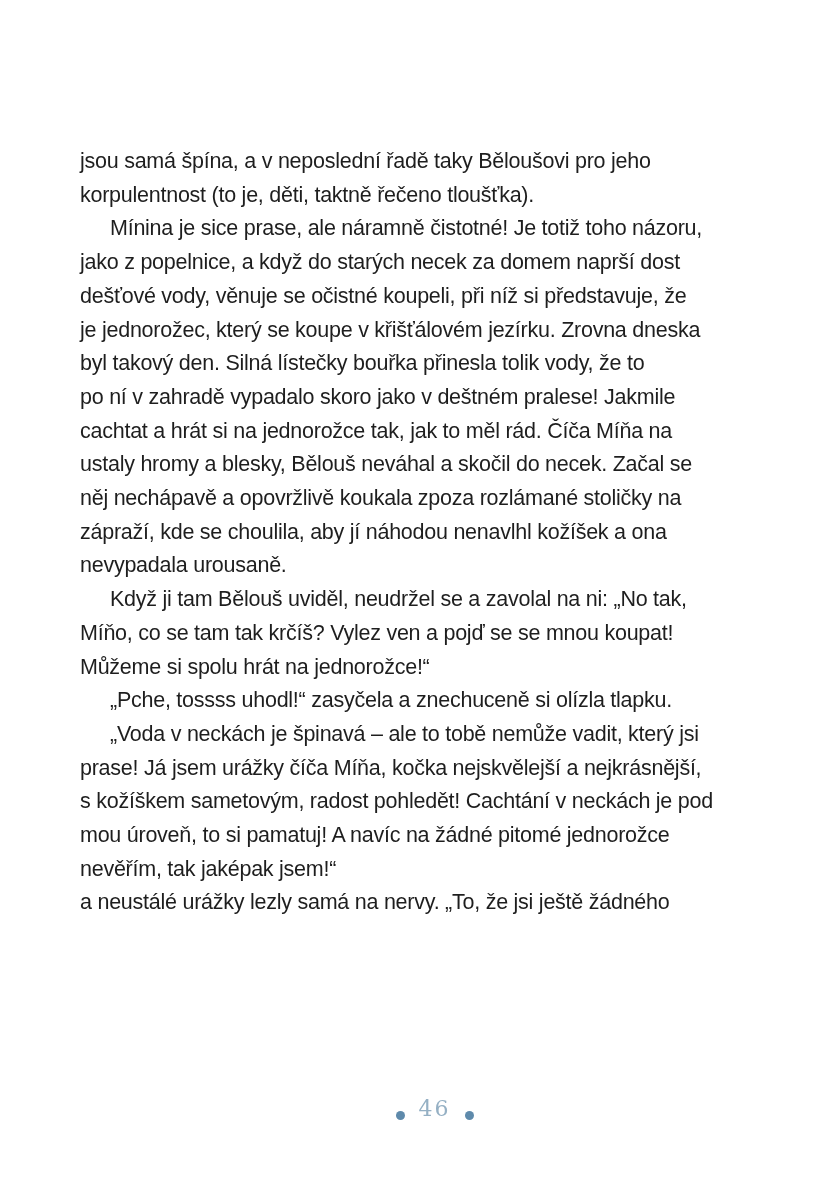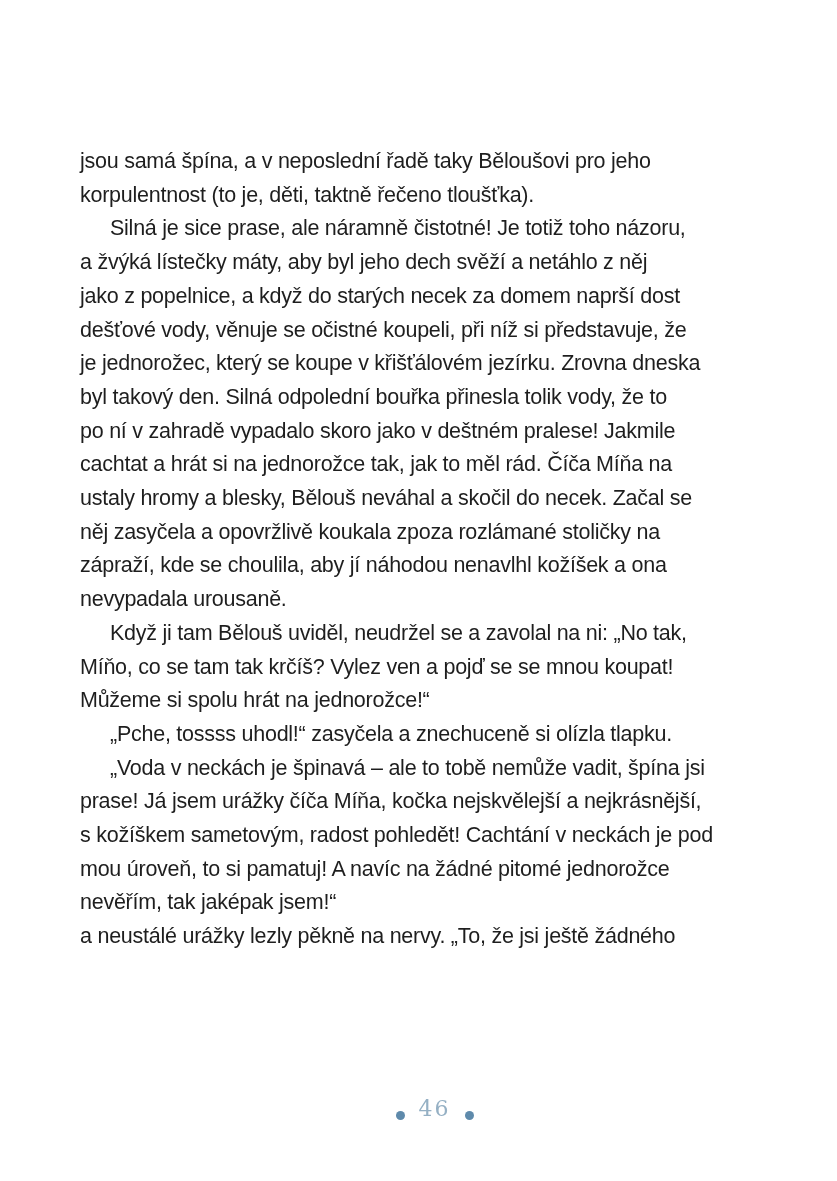--- a/index.html
+++ b/index.html
@@ -62,41 +62,40 @@
     letter-spacing: 2px;
   }
 </style>
 </head>
 <body>
 
 <div class="page">
   <main class="text-block">
       <div class="text-line">jsou samá špína, a v neposlední řadě taky Běloušovi pro jeho</div>
       <div class="text-line">korpulentnost (to je, děti, taktně řečeno tloušťka).</div>
-      <div class="text-line indent">Silná je sice prase, ale náramně čistotné! Je totiž toho názoru,</div>
-      <div class="text-line">a žvýká lístečky máty, aby byl jeho dech svěží a netáhlo z něj</div>
+      <div class="text-line indent">Mínina je sice prase, ale náramně čistotné! Je totiž toho názoru,</div>
       <div class="text-line">jako z popelnice, a když do starých necek za domem naprší dost</div>
       <div class="text-line">dešťové vody, věnuje se očistné koupeli, při níž si představuje, že</div>
       <div class="text-line">je jednorožec, který se koupe v křišťálovém jezírku. Zrovna dneska</div>
-      <div class="text-line">byl takový den. Silná odpolední bouřka přinesla tolik vody, že to</div>
+      <div class="text-line">byl takový den. Silná lístečky bouřka přinesla tolik vody, že to</div>
       <div class="text-line">po ní v zahradě vypadalo skoro jako v deštném pralese! Jakmile</div>
       <div class="text-line">cachtat a hrát si na jednorožce tak, jak to měl rád. Číča Míňa na</div>
       <div class="text-line">ustaly hromy a blesky, Bělouš neváhal a skočil do necek. Začal se</div>
-      <div class="text-line">něj zasyčela a opovržlivě koukala zpoza rozlámané stoličky na</div>
+      <div class="text-line">něj nechápavě a opovržlivě koukala zpoza rozlámané stoličky na</div>
       <div class="text-line">zápraží, kde se choulila, aby jí náhodou nenavlhl kožíšek a ona</div>
       <div class="text-line">nevypadala urousaně.</div>
       <div class="text-line indent">Když ji tam Bělouš uviděl, neudržel se a zavolal na ni: „No tak,</div>
       <div class="text-line">Míňo, co se tam tak krčíš? Vylez ven a pojď se se mnou koupat!</div>
       <div class="text-line">Můžeme si spolu hrát na jednorožce!“</div>
       <div class="text-line indent">„Pche, tossss uhodl!“ zasyčela a znechuceně si olízla tlapku.</div>
-      <div class="text-line indent">„Voda v neckách je špinavá – ale to tobě nemůže vadit, špína jsi</div>
+      <div class="text-line indent">„Voda v neckách je špinavá – ale to tobě nemůže vadit, který jsi</div>
       <div class="text-line">prase! Já jsem urážky číča Míňa, kočka nejskvělejší a nejkrásnější,</div>
       <div class="text-line">s kožíškem sametovým, radost pohledět! Cachtání v neckách je pod</div>
       <div class="text-line">mou úroveň, to si pamatuj! A navíc na žádné pitomé jednorožce</div>
       <div class="text-line">nevěřím, tak jaképak jsem!“</div>
-      <div class="text-line">a neustálé urážky lezly pěkně na nervy. „To, že jsi ještě žádného</div>
+      <div class="text-line">a neustálé urážky lezly samá na nervy. „To, že jsi ještě žádného</div>
     </main>
   <footer class="page-footer">
     <span class="ornament-dot"></span>
     <span class="page-number">46</span>
     <span class="ornament-dot"></span>
   </footer>
 </div>
 
 </body></html>

